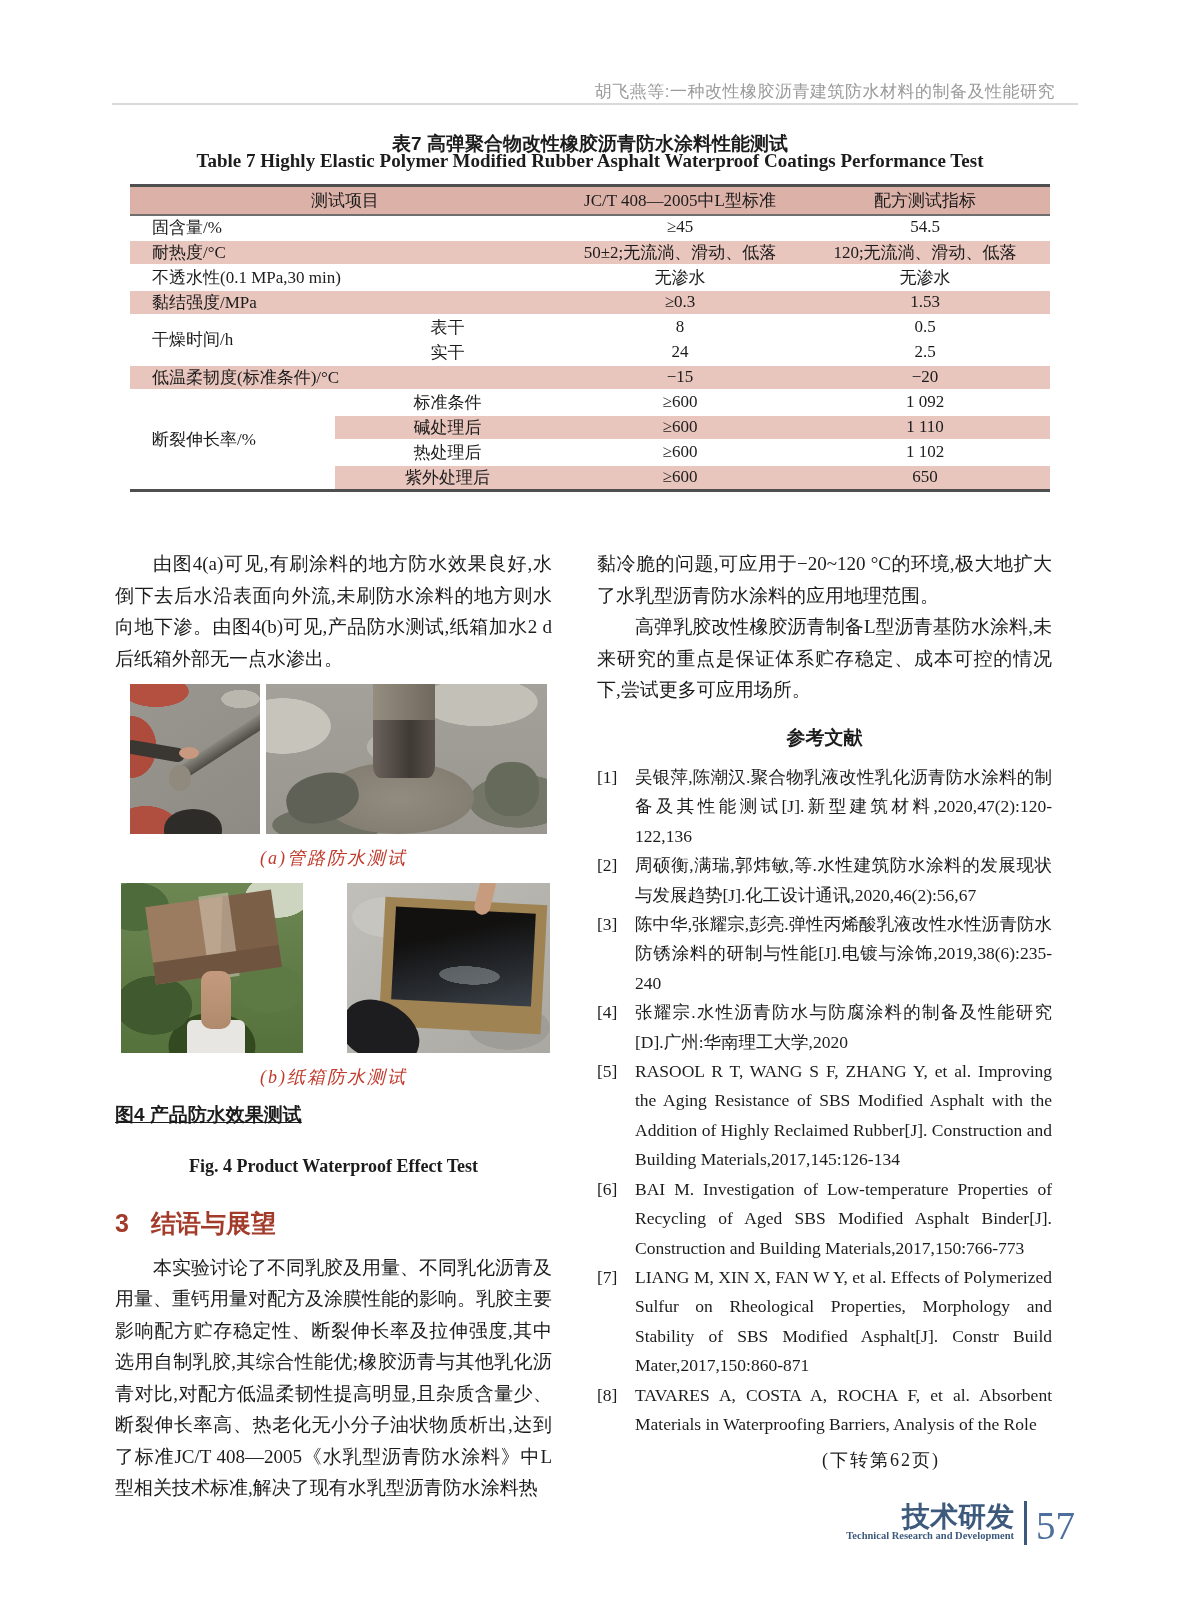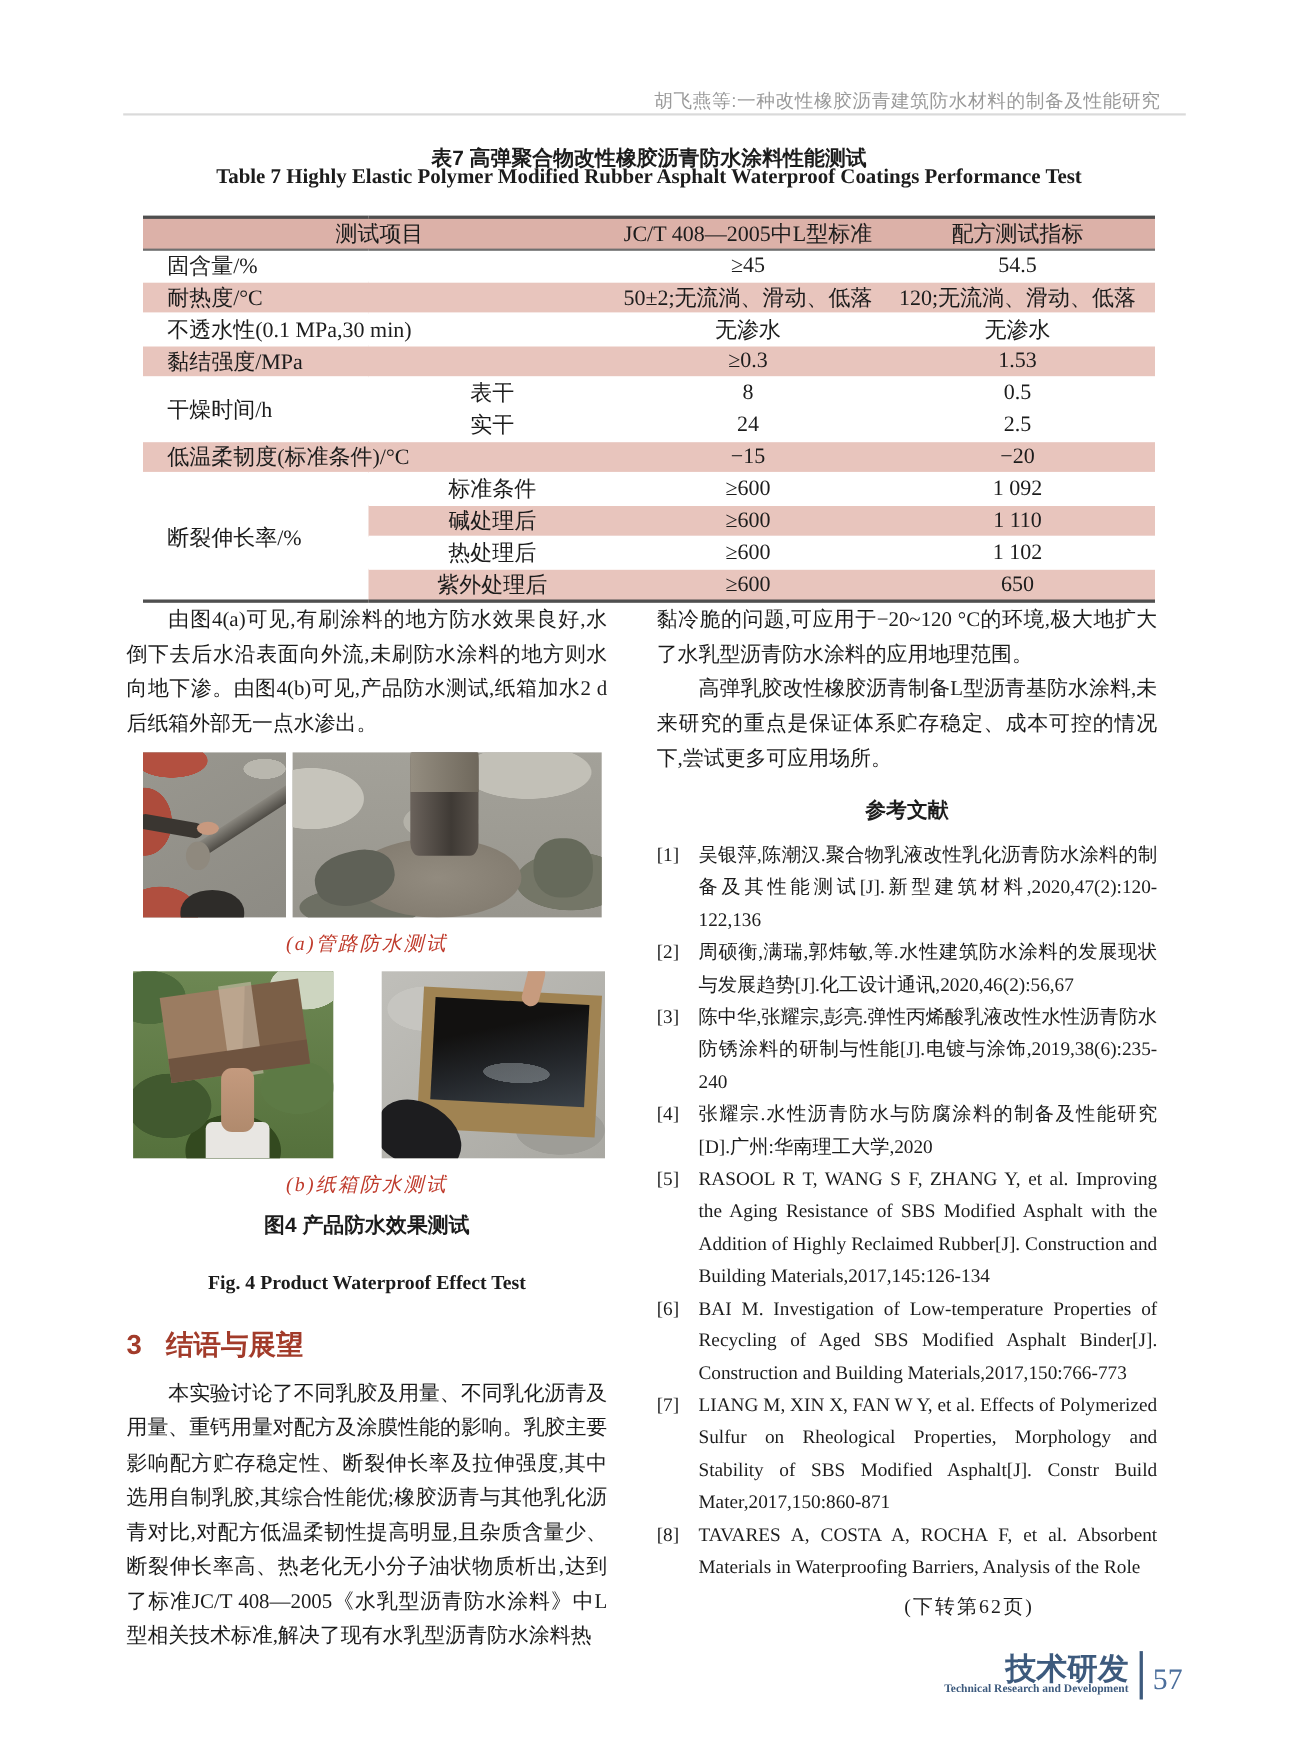--- a/index.html
+++ b/index.html
@@ -25,23 +25,23 @@
     font-size:19px; font-weight:bold;
     font-family:"Liberation Sans","DejaVu Sans",sans-serif;
   }
   .tbl-cap-en {
     position:absolute; left:130px; top:150px; width:920px; text-align:center;
     font-size:19px; font-weight:bold;
   }
 
   
   table.perf {
-    position:absolute; left:130px; top:196px; width:920px;
+    position:absolute; left:130px; top:184px; width:920px;
     border-collapse:collapse; table-layout:fixed;
-    font-size:20px;
+    font-size:17px;
     border-top:3px solid #4f4f4f; border-bottom:3px solid #4f4f4f;
   }
   table.perf th, table.perf td { height:24px; border-bottom:2px solid #ffffff; vertical-align:middle; }
   table.perf th {
     background:#dcb1a8; font-weight:normal; text-align:center; height:29px;
     border-bottom:2px solid #6f6f6f;
   }
   table.perf tr.pink > td { background:#e8c5bd; }
   table.perf td.lbl { text-align:left; padding-left:22px; background:transparent; }
   table.perf tr.pink > td.lbl { background:#e8c5bd; }
@@ -127,22 +127,23 @@
       linear-gradient(165deg, #121110 30%, #23262a 62%, #3a4148);
   }
   .shoe-b2 { position:absolute; left:-3%; bottom:-5%; width:40%; height:34%; background:#1d1d1f; border-radius:45% 55% 40% 40%; transform:rotate(24deg); }
   .finger-b2 { position:absolute; right:28%; top:-3%; width:16px; height:38px; background:#c79b7e; border-radius:8px; transform:rotate(14deg); }
 
   .fig-cap-red {
     margin-top:9px; text-align:center; color:#bf3a2b; font-style:italic;
     font-size:18px; letter-spacing:2px; text-indent:0;
   }
   .fig-cap-zh {
-    margin-top:6px; text-align:center; font-weight:bold; font-size:19px; text-indent:0;
+    margin-top:6px; font-weight:bold; font-size:19px; text-indent:0;
     font-family:"Liberation Sans","DejaVu Sans",sans-serif;
+    text-decoration:underline;
   }
   .fig-cap-en { margin-top:20px; text-align:center; font-weight:bold; font-size:18px; text-indent:0; }
 
   .sec-head {
     margin-top:26px; margin-bottom:12px; color:#a23b2a; font-weight:bold; font-size:25px;
     font-family:"Liberation Sans","DejaVu Sans",sans-serif; text-indent:0; text-align:left;
   }
   .sec-head .sec-no { margin-right:22px; }
 
   
@@ -154,21 +155,21 @@
   .ref-no { flex:0 0 38px; }
   .ref-text { flex:1; text-align:justify; }
   .continuation { margin-top:6px; text-align:right; padding-right:112px; font-size:18px; letter-spacing:2px; }
 
   
   .footer { position:absolute; top:1498px; right:112px; display:flex; align-items:center; }
   .footer-left { text-align:right; color:#3d5a7d; }
   .footer-zh { font-size:28px; font-weight:bold; font-family:"Liberation Sans","DejaVu Sans",sans-serif; line-height:24px; }
   .footer-en { font-size:10.5px; font-weight:bold; line-height:13px; }
   .footer-bar { width:3px; height:44px; background:#3d5a7d; margin:0 9px 0 10px; }
-  .footer-page { font-size:27px; color:#4c6f9c; line-height:44px; padding-top:6px; }
+  .footer-page { font-size:39px; color:#4c6f9c; line-height:44px; padding-top:6px; }
 </style>
 </head>
 <body>
 
 <div class="page">
 
   <div class="running-head">胡飞燕等:一种改性橡胶沥青建筑防水材料的制备及性能研究</div>
   <div class="head-rule"></div>
 
   <div class="tbl-cap-zh">表7  高弹聚合物改性橡胶沥青防水涂料性能测试</div>

